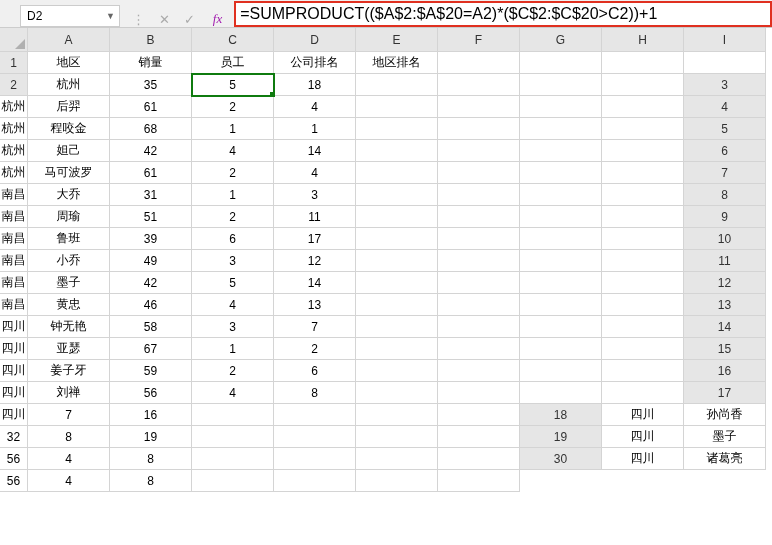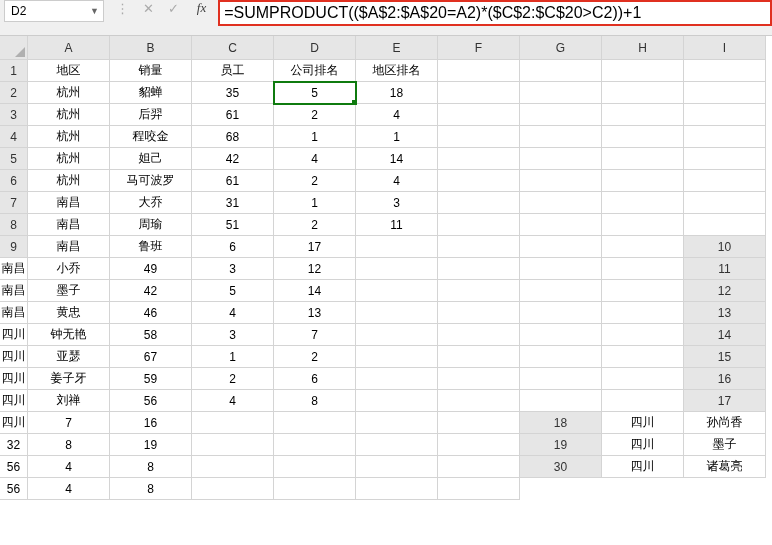--- a/index.html
+++ b/index.html
@@ -1,22 +1,22 @@
 <!DOCTYPE html>
 <html><head>
 <meta charset="utf-8">
 <style>
 * { box-sizing: border-box; margin: 0; padding: 0; }
 body { font-family: "Microsoft YaHei", Arial, sans-serif; font-size: 12px; background: #fff; color: #000; }
-.top-bar { display: flex; align-items: flex-start; height: 36px; border-bottom: 1px solid #ccc; background: #f0f0f0; }
+.top-bar { display: flex; align-items: flex-end; height: 28px; border-bottom: 1px solid #ccc; background: #f0f0f0; padding-left: 16px; }
 .name-box { width: 100px; height: 22px; background: #fff; border: 1px solid #ccc; margin: 0 4px; display: flex; align-items: center; justify-content: space-between; padding: 0 4px; }
 .name-box span[data-name="name-box-value"] { flex: 1; text-align: left; padding-left: 2px; }
 .name-box .dd { color: #666; font-size: 9px; }
 .toolbar-icons { display: flex; align-items: center; padding: 0 8px; gap: 14px; color: #aaa; font-size: 13px; }
-.fx-label { color: #404040; font-style: italic; font-family: "Times New Roman", serif; font-size: 13px; padding: 0 4px; }
+.fx-label { color: #a21caf; font-style: italic; font-family: "Times New Roman", serif; font-size: 13px; padding: 0 4px; }
 .formula-bar { flex: 1; height: 26px; background: #fff; border: 2px solid #e03020; padding: 2px 4px; display: flex; align-items: center; font-size: 16px; }
 .grid { display: grid; grid-template-columns: 28px repeat(9, 82px); }
 .corner, .col-h, .row-h, .cell { border-right: 1px solid #d4d4d4; border-bottom: 1px solid #d4d4d4; height: 22px; display: flex; align-items: center; justify-content: center; }
 .corner { background: #e6e6e6; height: 24px; position: relative; }
 .corner::after { content: ""; position: absolute; right: 2px; bottom: 2px; width: 0; height: 0; border-left: 10px solid transparent; border-bottom: 10px solid #b0b0b0; }
 .col-h { background: #e6e6e6; height: 24px; color: #333; font-size: 12px; }
 .row-h { background: #e6e6e6; color: #333; font-size: 12px; }
 .cell { background: #fff; justify-content: center; padding: 0 4px; overflow: hidden; white-space: nowrap; }
 .sel { outline: 2px solid #0f7b0f; outline-offset: -1px; position: relative; }
 .sel::after { content: ""; position: absolute; right: -2px; bottom: -2px; width: 5px; height: 5px; background: #0f7b0f; }
@@ -56,21 +56,20 @@
     <div class="cell row1" data-name="cell-C1">销量</div>
     <div class="cell row1" data-name="cell-B1">员工</div>
     <div class="cell row1" data-name="cell-E1">公司排名</div>
     <div class="cell row1" data-name="cell-D1">地区排名</div>
     <div class="cell row1" data-name="cell-F1"></div>
     <div class="cell row1" data-name="cell-G1"></div>
     <div class="cell row1" data-name="cell-H1"></div>
     <div class="cell row1" data-name="cell-I1"></div>
     <div class="row-h" data-name="row-header">2</div>
     <div class="cell" data-name="cell-A2">杭州</div>
-    <div class="cell" data-name="cell-B2">貂蝉</div>
     <div class="cell" data-name="cell-C2">35</div>
     <div class="cell sel" data-name="cell-D2">5</div>
     <div class="cell" data-name="cell-E2">18</div>
     <div class="cell" data-name="cell-F2"></div>
     <div class="cell" data-name="cell-G2"></div>
     <div class="cell" data-name="cell-H2"></div>
     <div class="cell" data-name="cell-I2"></div>
     <div class="row-h" data-name="row-header">3</div>
     <div class="cell" data-name="cell-A3">杭州</div>
     <div class="cell" data-name="cell-B3">后羿</div>
@@ -127,20 +126,21 @@
     <div class="cell" data-name="cell-C8">51</div>
     <div class="cell" data-name="cell-D8">2</div>
     <div class="cell" data-name="cell-E8">11</div>
     <div class="cell" data-name="cell-F8"></div>
     <div class="cell" data-name="cell-G8"></div>
     <div class="cell" data-name="cell-H8"></div>
     <div class="cell" data-name="cell-I8"></div>
     <div class="row-h" data-name="row-header">9</div>
     <div class="cell" data-name="cell-A9">南昌</div>
     <div class="cell" data-name="cell-B9">鲁班</div>
+    <div class="cell" data-name="cell-C9">39</div>
     <div class="cell" data-name="cell-D9">6</div>
     <div class="cell" data-name="cell-E9">17</div>
     <div class="cell" data-name="cell-F9"></div>
     <div class="cell" data-name="cell-G9"></div>
     <div class="cell" data-name="cell-H9"></div>
     <div class="cell" data-name="cell-I9"></div>
     <div class="row-h" data-name="row-header">10</div>
     <div class="cell" data-name="cell-A10">南昌</div>
     <div class="cell" data-name="cell-B10">小乔</div>
     <div class="cell" data-name="cell-C10">49</div>

